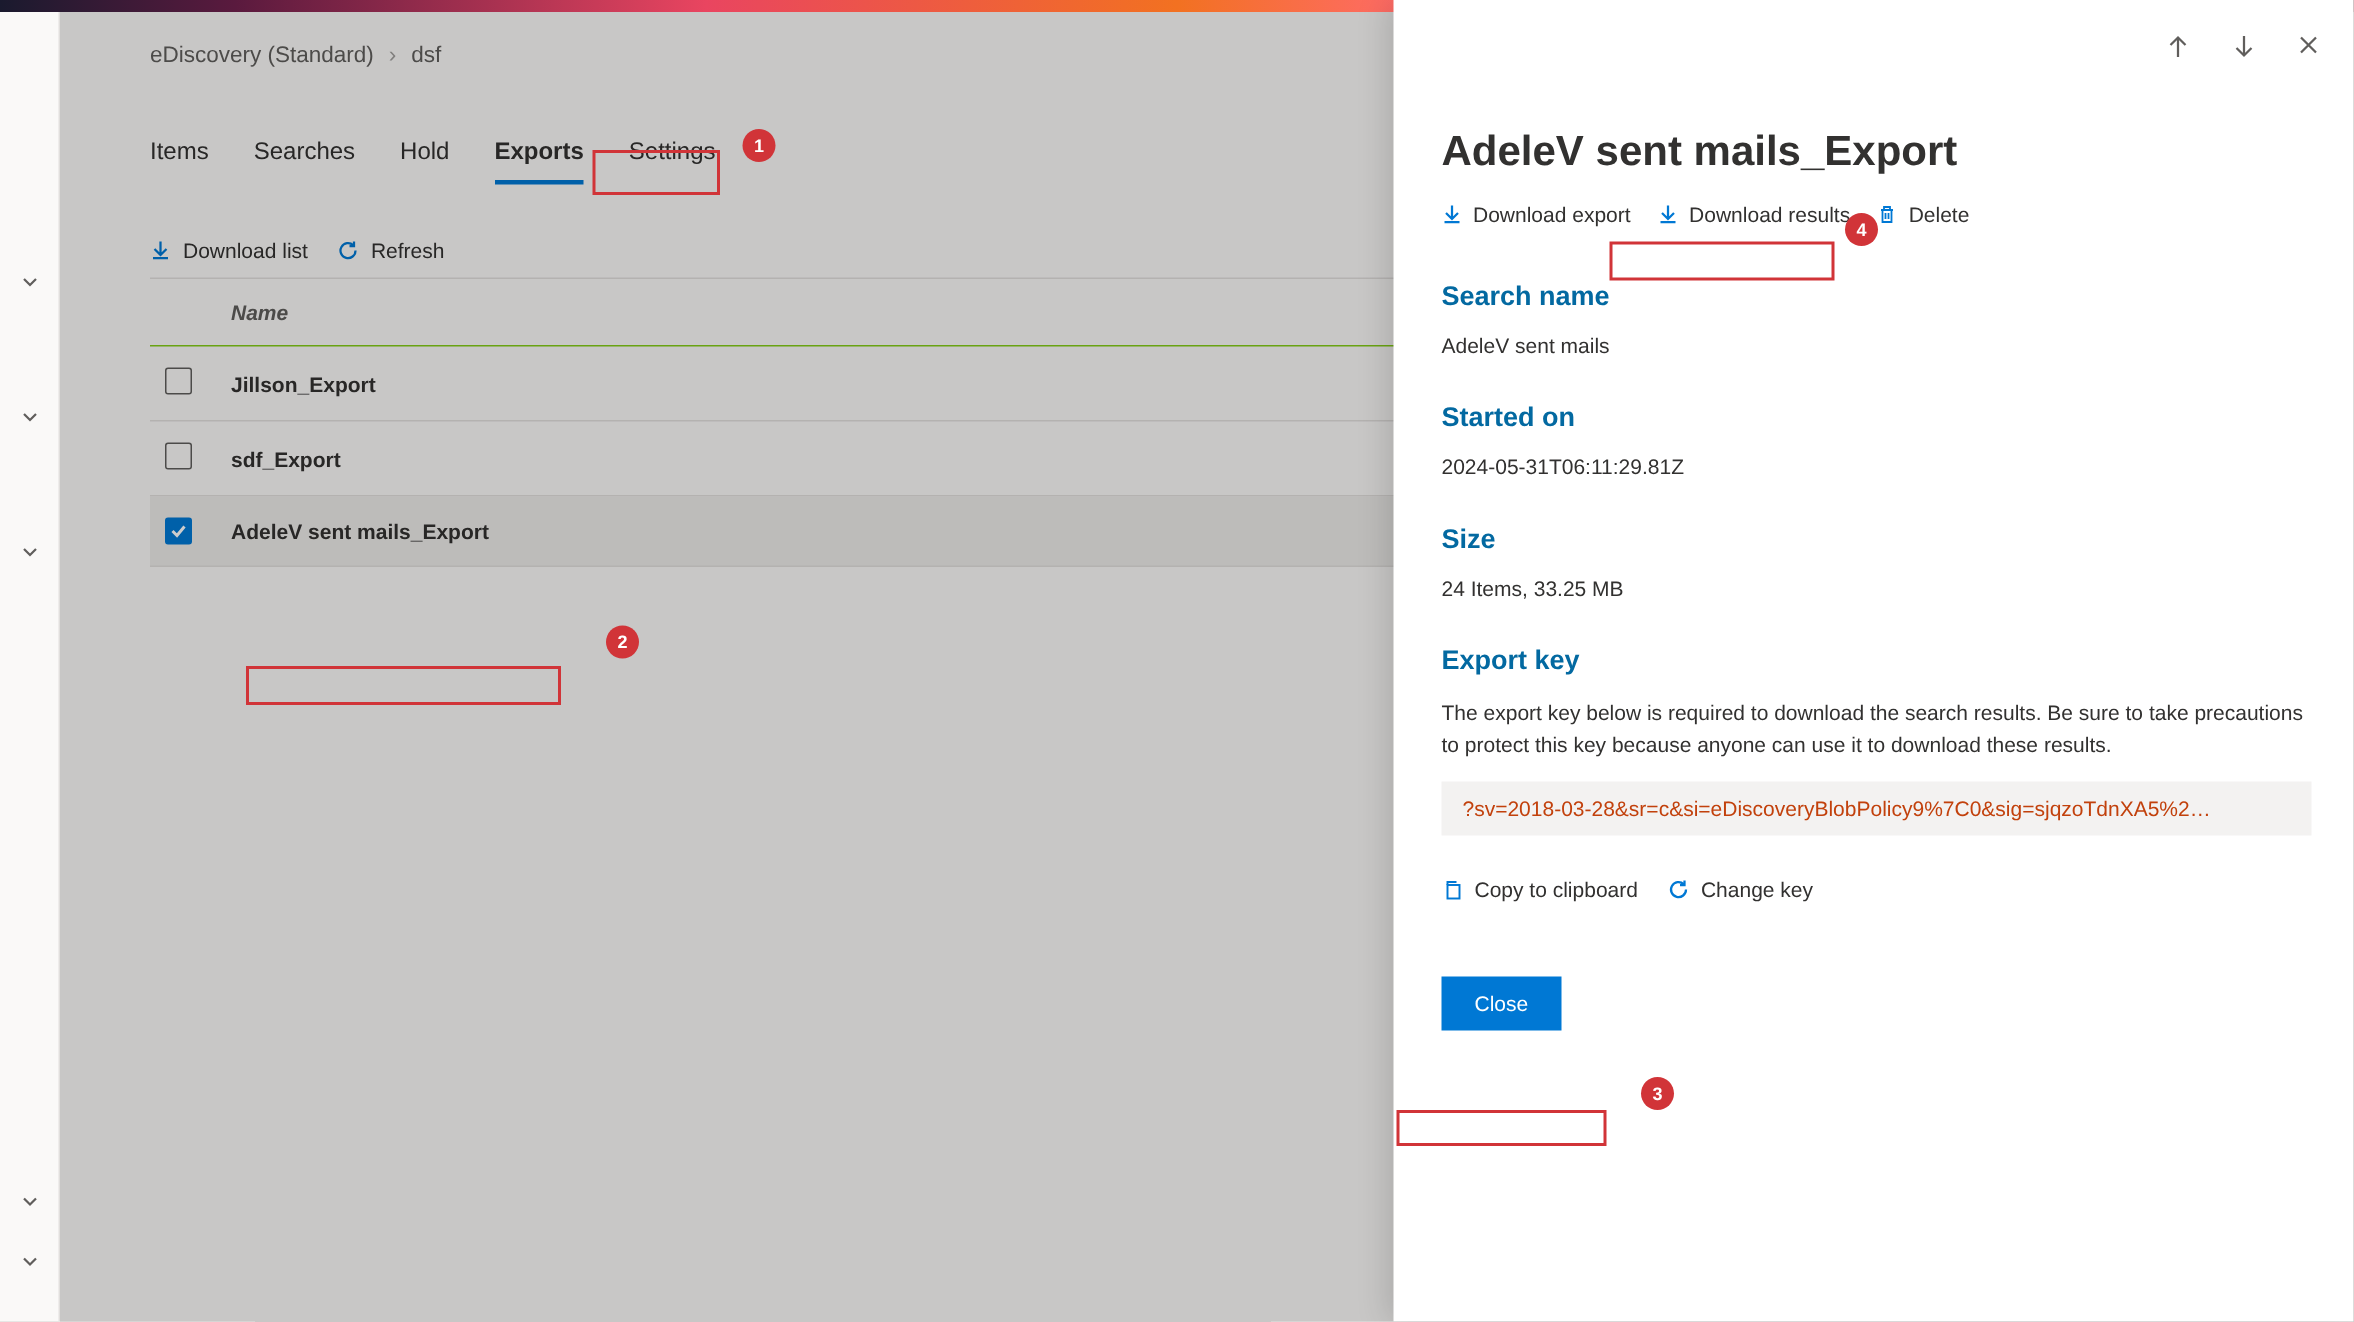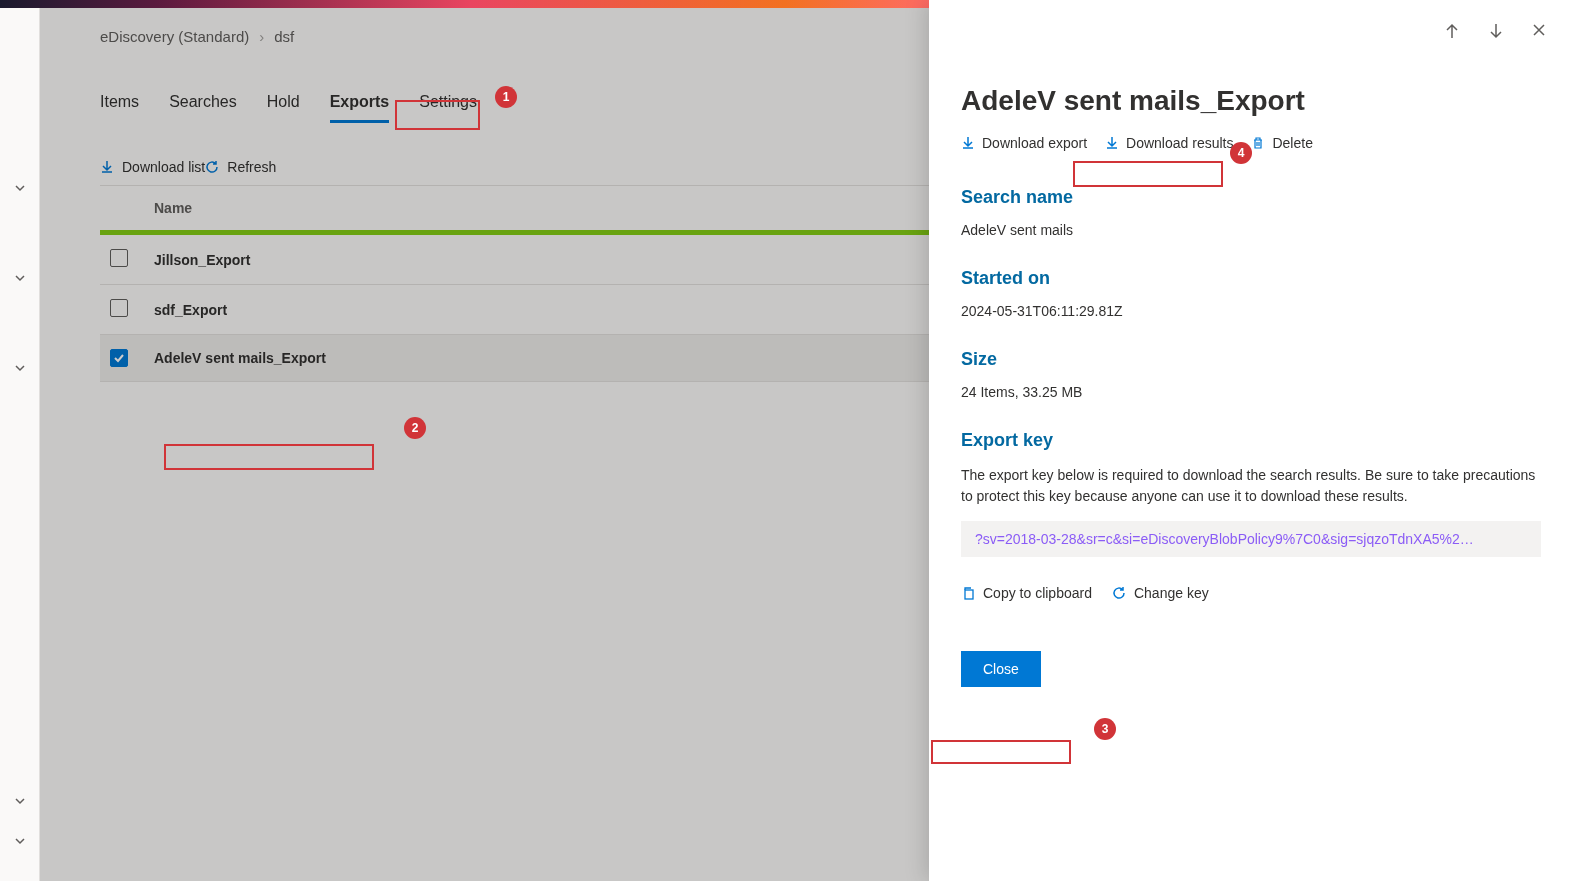--- a/index.html
+++ b/index.html
@@ -87,43 +87,45 @@
   position: absolute;
   bottom: -4px;
   left: 0;
   right: 0;
   height: 3px;
   background: #0078d4;
 }
 .toolbar {
   display: flex;
   align-items: center;
+  gap: 20px;
   padding: 10px 0;
   border-bottom: 1px solid #e1dfdd;
 }
 .tb-btn {
   display: flex;
   align-items: center;
   gap: 8px;
   color: #323130;
   cursor: pointer;
   font-size: 14px;
 }
 .tb-btn .ic { color: #0078d4; }
 .toolbar-right {
   margin-left: auto;
   color: #605e5c;
   font-size: 14px;
 }
 .table-head {
   display: flex;
   padding: 14px 0;
-  border-bottom: 5px solid #84cc16;
+  border-bottom: 1px solid #84cc16;
   font-weight: 600;
   color: #605e5c;
+  font-style: italic;
 }
 .col-check { width: 50px; padding-left: 10px; }
 .col-name { flex: 1; padding-left: 4px; }
 .col-time { width: 260px; }
 .row {
   display: flex;
   align-items: center;
   padding: 14px 0;
   border-bottom: 1px solid #e1dfdd;
 }
@@ -198,21 +200,21 @@
 }
 .key-desc {
   color: #323130;
   font-size: 14px;
   line-height: 1.5;
   margin-bottom: 14px;
 }
 .key-box {
   background: #f3f2f1;
   padding: 10px 14px;
-  color: #8b5cf6;
+  color: #c2410c;
   font-size: 14px;
   white-space: nowrap;
   overflow: hidden;
   text-overflow: ellipsis;
   cursor: text;
 }
 .key-actions {
   display: flex;
   gap: 20px;
   margin-top: 28px;

